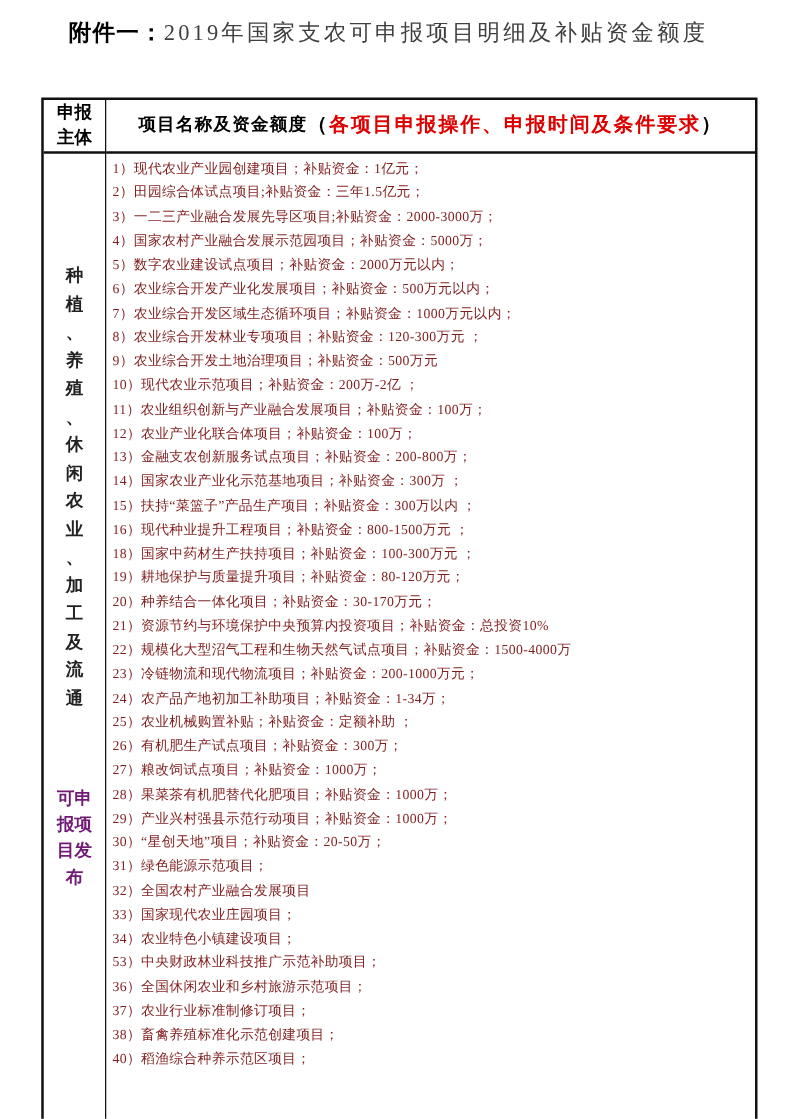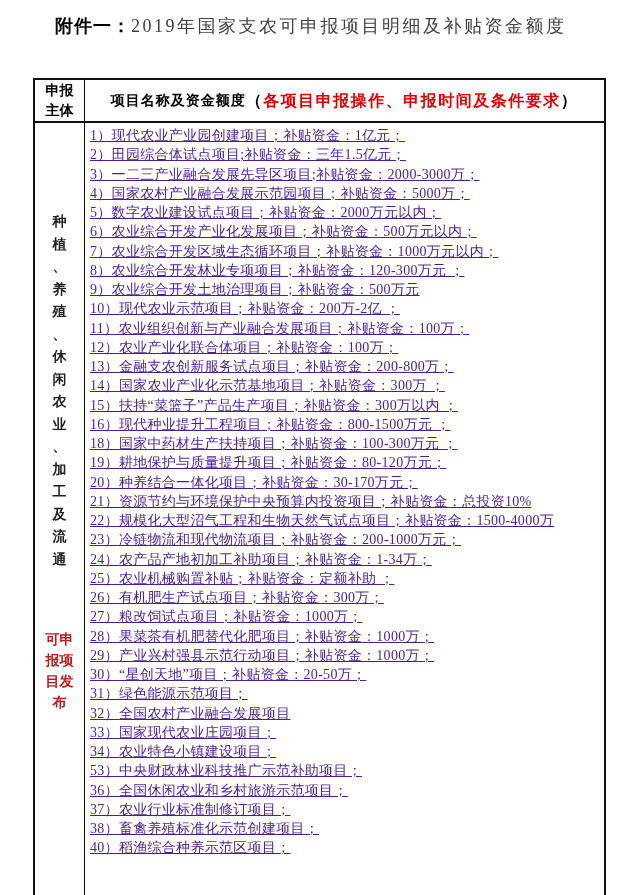--- a/index.html
+++ b/index.html
@@ -44,30 +44,30 @@
     border-right:1.5px solid #111111;
     display:flex;flex-direction:column;align-items:center;
     padding-top:88px;
     gap:46px;
   }
   .v1{
     width:15px;font-weight:bold;font-size:14px;color:#222;
     line-height:22.5px;word-break:break-all;line-break:anywhere;text-align:center;
   }
   .v2{
-    width:31px;font-weight:bold;font-size:14px;color:#b91c1c;
+    width:31px;font-weight:bold;font-size:14px;color:#701a75;
     line-height:21px;word-break:break-all;line-break:anywhere;text-align:center;
     margin-top:12px;
   }
   .td-items{
     padding:3px 4px 0 5px;overflow:hidden;
   }
   .item{
-    font-size:14px;line-height:19.25px;color:#4c1d95;
-    letter-spacing:0.3px;white-space:nowrap;text-decoration:underline;
+    font-size:11px;line-height:19.25px;color:#7f1d1d;
+    letter-spacing:0.3px;white-space:nowrap;
   }
 </style>
 </head>
 <body>
 
 <div class="doc">
 
   <div class="title">
     <span class="title-label">附件一：</span><span class="title-text">2019年国家支农可申报项目明细及补贴资金额度</span>
   </div>

